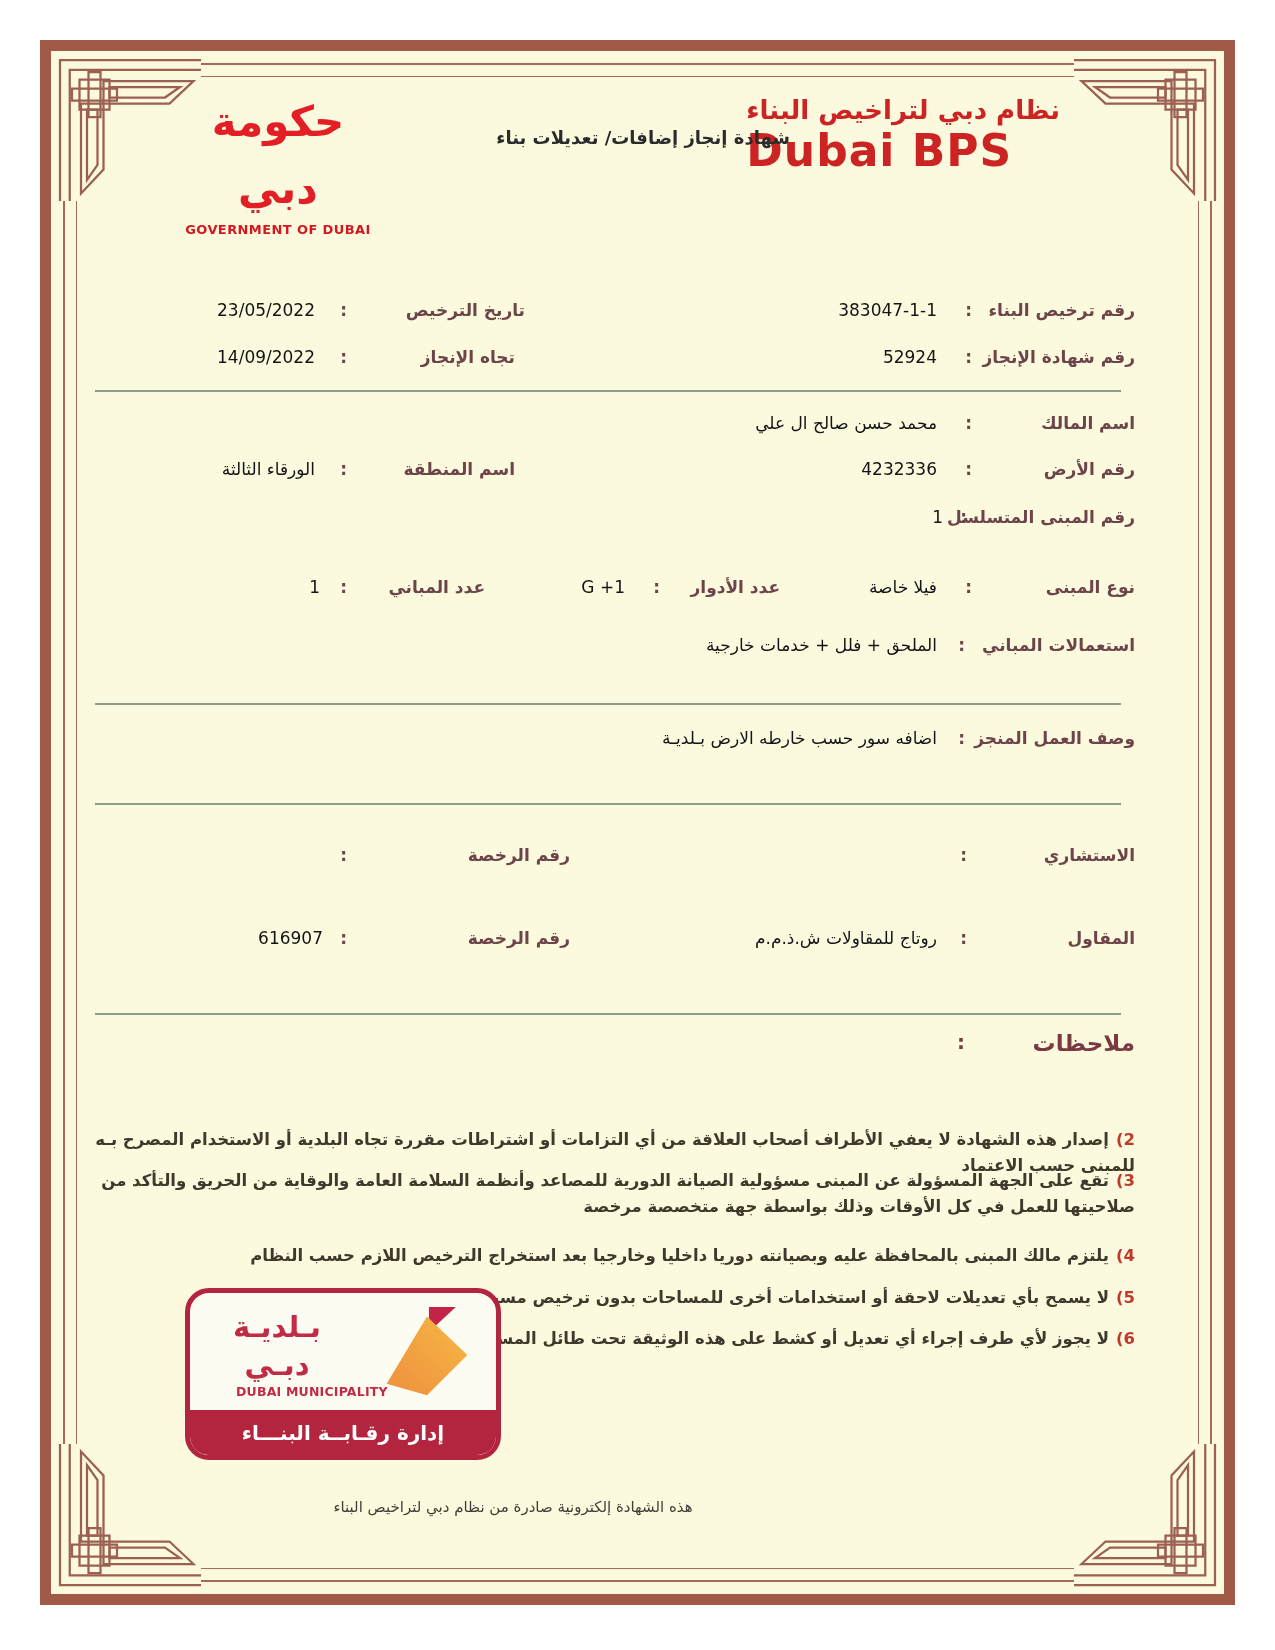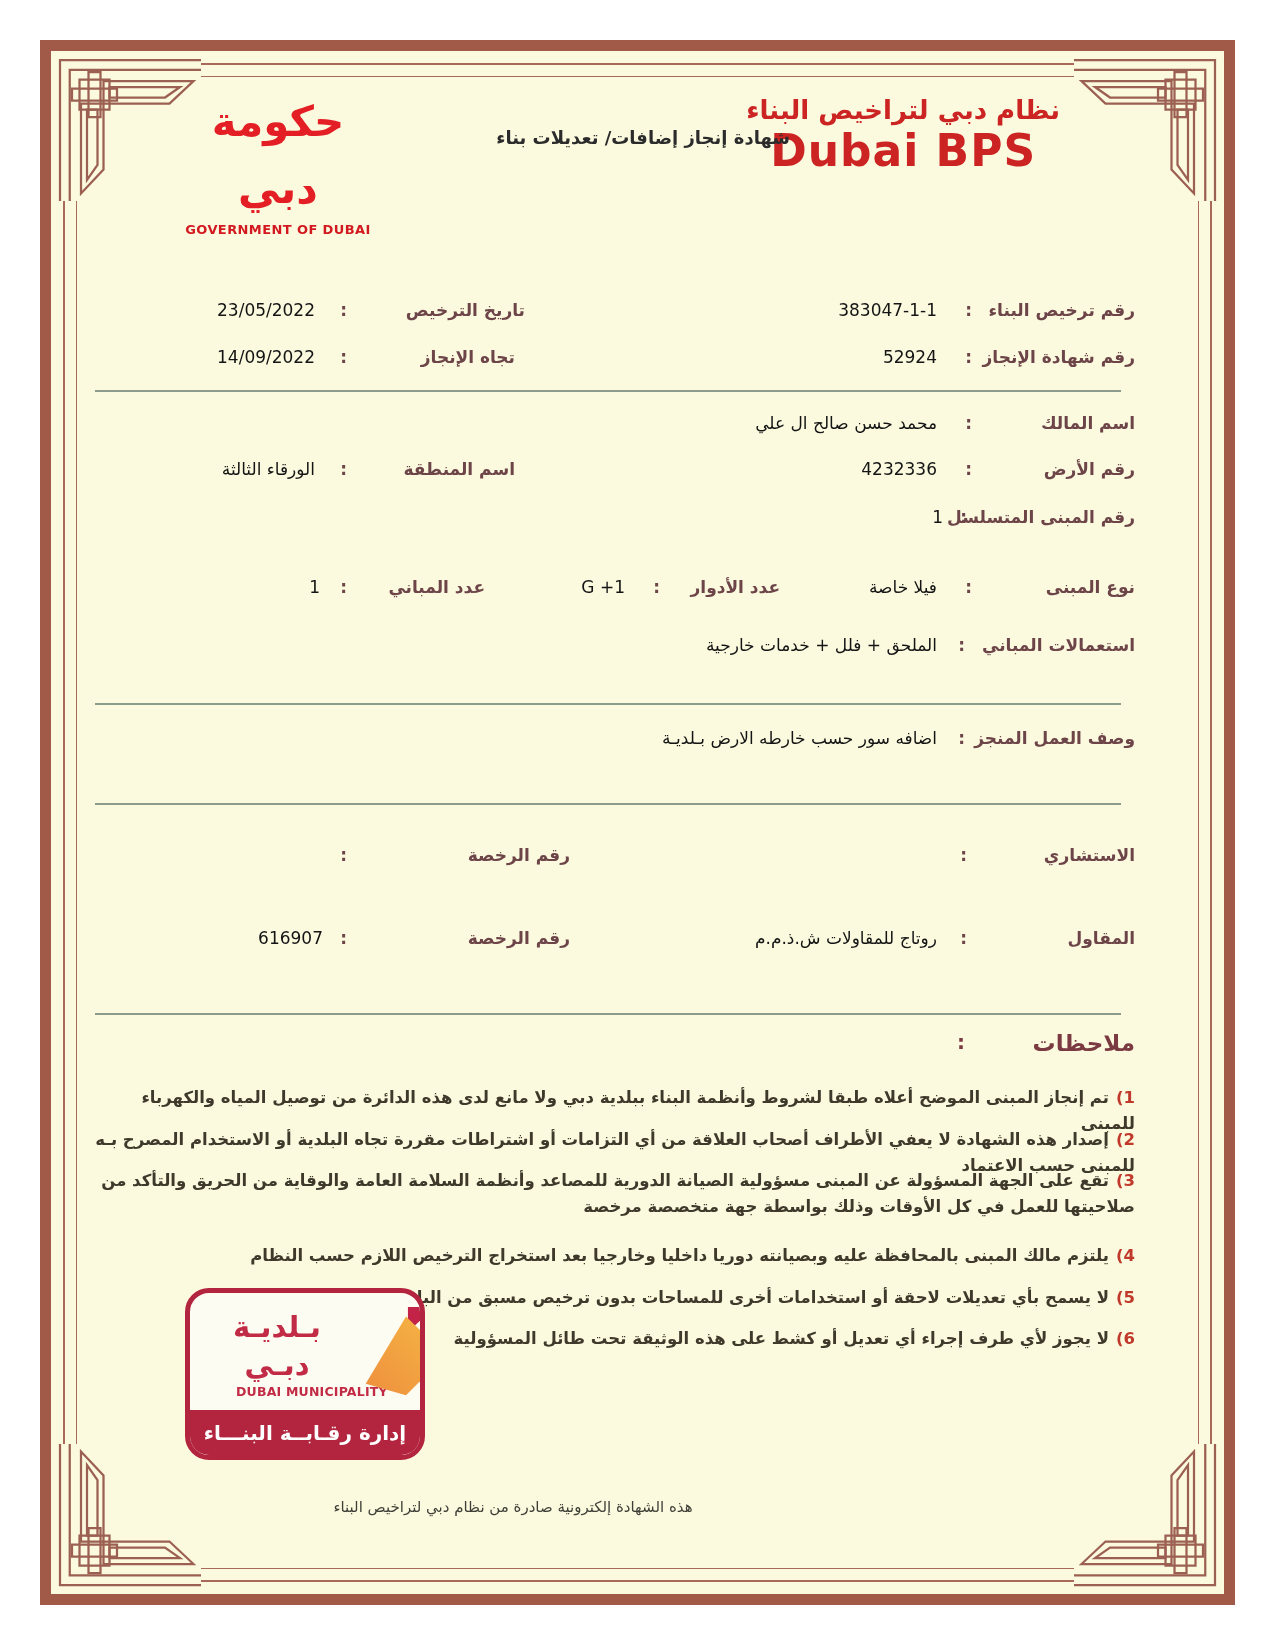--- a/index.html
+++ b/index.html
@@ -12,21 +12,21 @@
            border:11px solid #A25A48; background:#FBFADF; }
   .thin-line-1 { position:absolute; inset:12px; border:2px solid #A86ála; border:2px solid #A8685a; pointer-events:none; }
   .thin-line-2 { position:absolute; inset:25px; border:1px solid #A8685a; pointer-events:none; }
   .orn { position:absolute; width:150px; height:150px; }
   .orn.tl { top:0; left:0; }
   .orn.tr { top:0; right:0; transform:scaleX(-1); }
   .orn.bl { bottom:0; left:0; transform:scaleY(-1); }
   .orn.br { bottom:0; right:0; transform:scale(-1,-1); }
 
   
-  .bps-block { position:absolute; top:95px; right:215px; text-align:center; direction:rtl; }
+  .bps-block { position:absolute; top:95px; right:215px; text-align:left; direction:rtl; }
   .bps-ar { font-size:26px; font-weight:bold; color:#CC2323; line-height:1.2; }
   .bps-en { font-size:44px; font-weight:800; color:#CC2323; letter-spacing:1px; direction:ltr; line-height:1.05; margin-top:2px; }
   .cert-title { position:absolute; top:127px; right:485px; direction:rtl; font-size:18px; font-weight:600; color:#2b2b2b; white-space:nowrap; }
   .gov-logo { position:absolute; top:88px; left:178px; width:200px; text-align:center; }
   .gov-ar { font-size:42px; font-weight:bold; color:#E31E24; line-height:1.6; direction:rtl; }
   .gov-en { font-size:13px; font-weight:bold; color:#D31920; letter-spacing:0.4px; white-space:nowrap; }
 
   
   .content { position:absolute; left:95px; top:0; width:1040px; height:1650px; }
   .row { position:absolute; left:0; right:0; height:26px; }
@@ -37,21 +37,21 @@
 
   
   .notes-heading { position:absolute; height:32px; }
   .notes-heading .h { position:absolute; right:0; font-size:23px; font-weight:bold; color:#7B3A42; direction:rtl; }
   .notes-heading .c { position:absolute; right:170px; font-size:20px; font-weight:bold; color:#7B3A42; }
   .note { position:absolute; left:0; right:0; direction:rtl; text-align:right; font-size:16.5px; font-weight:bold;
           color:#3F392B; line-height:1.55; }
   .note .num { color:#C0392B; margin-left:7px; }
 
   
-  .dm-card { position:absolute; left:185px; top:1288px; width:240px; height:172px; background:#FDFCF2;
+  .dm-card { position:absolute; left:185px; top:1288px; width:316px; height:172px; background:#FDFCF2;
              border:5px solid #B3243E; border-radius:24px; overflow:hidden; }
   .dm-top { height:122px; display:flex; flex-direction:row; align-items:center; direction:ltr; }
   .dm-names { width:168px; text-align:center; padding-left:6px; }
   .dm-ar { font-size:29px; font-weight:bold; color:#C22B45; direction:rtl; line-height:1.3; }
   .dm-en { font-size:12.5px; font-weight:bold; color:#C22B45; letter-spacing:0.2px; white-space:nowrap;margin-left:40px; }
   .dm-arrow { flex:1; display:flex; justify-content:center; }
   .dm-bottom { position:absolute; bottom:0; left:0; right:0; height:45px; background:#B3243E; color:#ffffff;
                display:flex; align-items:center; justify-content:center; font-size:20px; font-weight:bold; direction:rtl; }
 
   
@@ -226,23 +226,20 @@
       <span class="val ltr" style="right:812px">616907</span>
     </div>
 
     <div class="sep" style="top:1013px"></div>
 
     <div class="notes-heading" style="top:1030px; position:absolute; left:0; right:0;">
       <span class="h">ملاحظات</span>
       <span class="c">:</span>
     </div>
 
-    <div class="note" style="top:1085px">
-      <span class="num">1)</span><span>تم إنجاز المبنى الموضح أعلاه طبقا لشروط وأنظمة البناء ببلدية دبي ولا مانع لدى هذه الدائرة من توصيل المياه والكهرباء للمبنى</span>
-    </div>
     <div class="note" style="top:1127px">
       <span class="num">2)</span><span>إصدار هذه الشهادة لا يعفي الأطراف أصحاب العلاقة من أي التزامات أو اشتراطات مقررة تجاه البلدية أو الاستخدام المصرح بـه للمبنى حسب الاعتماد</span>
     </div>
     <div class="note" style="top:1168px">
       <span class="num">3)</span><span>تقع على الجهة المسؤولة عن المبنى مسؤولية الصيانة الدورية للمصاعد وأنظمة السلامة العامة والوقاية من الحريق والتأكد من صلاحيتها للعمل في كل الأوقات وذلك بواسطة جهة متخصصة مرخصة</span>
     </div>
     <div class="note" style="top:1243px">
       <span class="num">4)</span><span>يلتزم مالك المبنى بالمحافظة عليه وبصيانته دوريا داخليا وخارجيا بعد استخراج الترخيص اللازم حسب النظام</span>
     </div>
     <div class="note" style="top:1285px">

